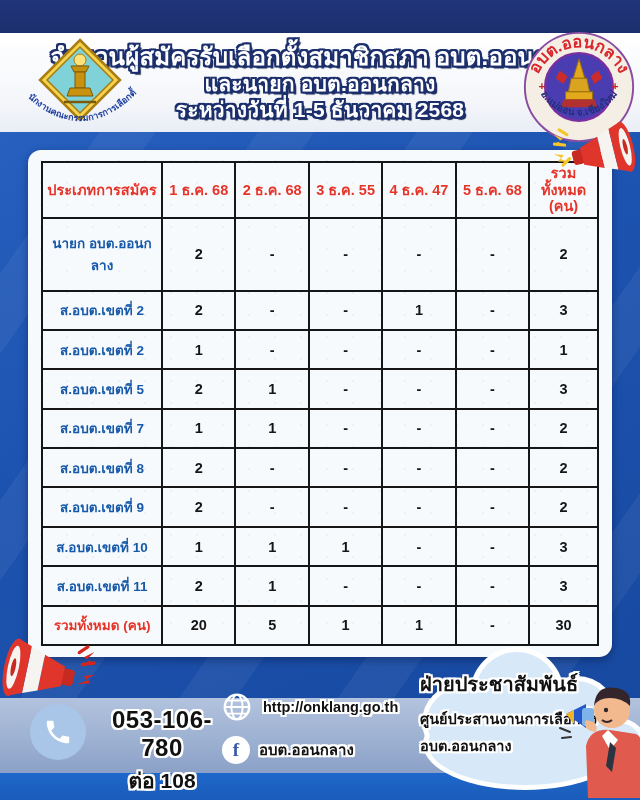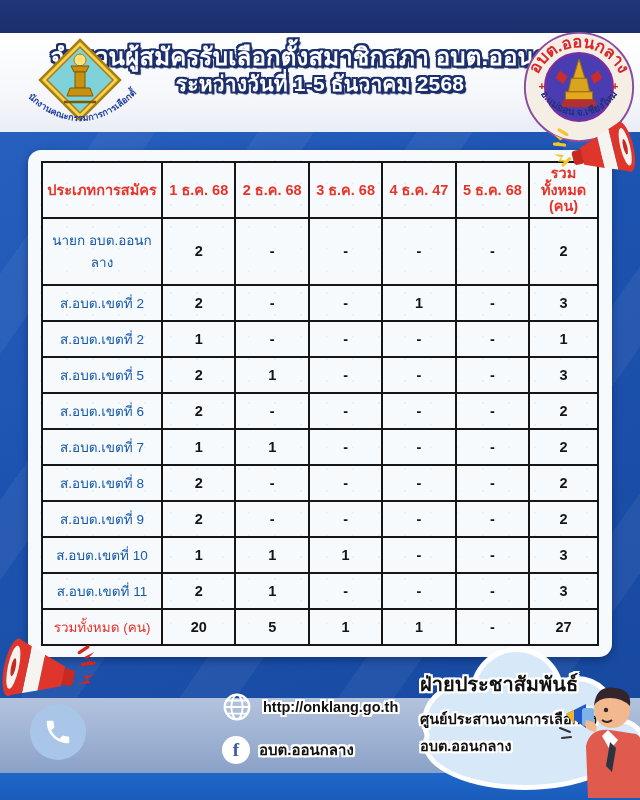--- a/index.html
+++ b/index.html
@@ -29,21 +29,21 @@
 
   
   .card { position:absolute; left:28px; top:150px; width:584px; height:507px;
     background:#f7fafd; border-radius:13px; box-shadow:0 3px 8px rgba(0,0,30,.35); z-index:2;
     background-image:radial-gradient(rgba(165,195,230,.18) 1px, transparent 1.6px);
     background-size:26px 22px; }
   .table-wrap { position:absolute; inset:11px 13px; }
   table.reg { width:100%; height:100%; border-collapse:collapse; table-layout:fixed; }
   table.reg th, table.reg td { border:2px solid #161616; text-align:center; vertical-align:middle; padding:1px 2px; }
   table.reg th { color:#e63429; font-weight:900; font-size:14.5px; height:56px; line-height:1.15; }
-  table.reg td.row-label { color:#1659aa; font-weight:400; font-size:13.5px;margin-left:17px; }
+  table.reg td.row-label { color:#1659aa; font-weight:700; font-size:13.5px;margin-left:17px; }
   table.reg td.val { color:#151515; font-weight:900; font-size:14.5px; }
   table.reg tr.total-row td.row-label { color:#e63429; }
 
   
   .mega-tr { position:absolute; left:548px; top:114px; width:96px; height:76px; z-index:5;
     transform:rotate(-14deg); }
   .mega-bl { position:absolute; left:-8px; top:628px; width:110px; height:88px; z-index:5;
     transform:scaleX(-1) rotate(-12deg); }
 
   
@@ -81,20 +81,21 @@
 </head>
 <body>
 
 <div class="poster">
 
   <div class="top-navy"></div>
   <div class="header-band"></div>
 
   <div class="title-block">
     <div class="title-line l1">จำนวนผู้สมัครรับเลือกตั้งสมาชิกสภา อบต.ออนกลาง</div>
+    <div class="title-line l2">และนายก อบต.ออนกลาง</div>
     <div class="title-line l3">ระหว่างวันที่ 1-5 ธันวาคม 2568</div>
   </div>
 
   <svg class="ec-logo" viewBox="0 0 120 102">
     <g transform="translate(62,44)">
       <path d="M0,-40 L40,0 L0,40 L-40,0 Z" fill="#f6d34d" stroke="#a97d12" stroke-width="2.5"></path>
       <path d="M0,-33 L33,0 L0,33 L-33,0 Z" fill="#7fd2d8" stroke="#a97d12" stroke-width="1.5"></path>
       <circle cx="0" cy="-20" r="6" fill="#ffe27a" stroke="#a97d12"></circle>
       <path d="M-9,-14 H9 L6,-8 H-6 Z" fill="#c9920e" stroke="#7a5a08" stroke-width="1"></path>
       <rect x="-5" y="-8" width="10" height="16" fill="#c9920e" stroke="#7a5a08" stroke-width="1"></rect>
@@ -138,21 +139,21 @@
             <col style="width:13.2%">
           <col style="width:13.2%">
             <col style="width:13.2%">
           <col style="width:12.4%">
         </colgroup>
       <thead>
             <tr>
               <th>ประเภทการสมัคร</th>
               <th>1 ธ.ค. 68</th>
               <th>2 ธ.ค. 68</th>
-              <th>3 ธ.ค. 68</th>
+              <th>3 ธ.ค. 55</th>
               <th>4 ธ.ค. 47</th>
               <th>5 ธ.ค. 68</th>
               <th>รวมทั้งหมด (คน)</th>
             </tr>
           </thead>
           <tbody>
             <tr>
               <td class="row-label">นายก อบต.ออนกลาง</td>
               <td class="val">2</td>
               <td class="val">-</td>
@@ -180,29 +181,20 @@
               <td class="val">1</td>
             </tr>
             <tr>
               <td class="row-label">ส.อบต.เขตที่ 5</td>
               <td class="val">2</td>
               <td class="val">1</td>
               <td class="val">-</td>
               <td class="val">-</td>
               <td class="val">-</td>
               <td class="val">3</td>
-            </tr>
-            <tr>
-              <td class="row-label">ส.อบต.เขตที่ 6</td>
-              <td class="val">2</td>
-              <td class="val">-</td>
-              <td class="val">-</td>
-              <td class="val">-</td>
-              <td class="val">-</td>
-              <td class="val">2</td>
             </tr>
             <tr>
               <td class="row-label">ส.อบต.เขตที่ 7</td>
               <td class="val">1</td>
               <td class="val">1</td>
               <td class="val">-</td>
               <td class="val">-</td>
               <td class="val">-</td>
               <td class="val">2</td>
             </tr>
@@ -242,21 +234,21 @@
               <td class="val">-</td>
               <td class="val">3</td>
             </tr>
             <tr class="total-row">
               <td class="row-label">รวมทั้งหมด (คน)</td>
               <td class="val">20</td>
               <td class="val">5</td>
               <td class="val">1</td>
               <td class="val">1</td>
               <td class="val">-</td>
-              <td class="val">27</td>
+              <td class="val">30</td>
             </tr>
           </tbody>
         </table>
     </div>
   </div>
 
   <svg class="mega-tr" viewBox="0 0 120 80">
     <g>
       <path d="M30,10 l-8,-8 M24,22 l-12,-4 M26,40 l-10,6" stroke="#f5c52c" stroke-width="4" stroke-linecap="round"></path>
       <path d="M14,6 l10,8 -7,2 9,9 -13,-7 7,-3 Z" fill="#f5c52c"></path>
@@ -286,20 +278,24 @@
     </g>
   </svg>
 
   <div class="footer-band"></div>
   <div class="bottom-strip"></div>
 
   <div class="phone-circle">
     <svg width="30" height="30" viewBox="0 0 24 24">
       <path fill="#ffffff" d="M6.62 10.79c1.44 2.83 3.76 5.14 6.59 6.59l2.2-2.2c.27-.27.67-.36 1.02-.24 1.12.37 2.33.57 3.57.57.55 0 1 .45 1 1V20c0 .55-.45 1-1 1-9.39 0-17-7.61-17-17 0-.55.45-1 1-1h3.5c.55 0 1 .45 1 1 0 1.25.2 2.45.57 3.57.11.35.03.74-.25 1.02l-2.2 2.2z"></path>
     </svg>
+  </div>
+  <div class="phone-texts">
+    <div class="phone-number outline-w">053-106-780</div>
+    <div class="phone-ext outline-w">ต่อ 108</div>
   </div>
 
   <div class="web-row">
     <svg width="30" height="30" viewBox="0 0 32 32">
       <circle cx="16" cy="16" r="13" fill="none" stroke="#ffffff" stroke-width="2.6"></circle>
       <ellipse cx="16" cy="16" rx="6" ry="13" fill="none" stroke="#ffffff" stroke-width="2"></ellipse>
       <path d="M3,16 H29 M5,9 H27 M5,23 H27" stroke="#ffffff" stroke-width="2"></path>
     </svg>
     <span class="web-text outline-w">http://onklang.go.th</span>
   </div>

